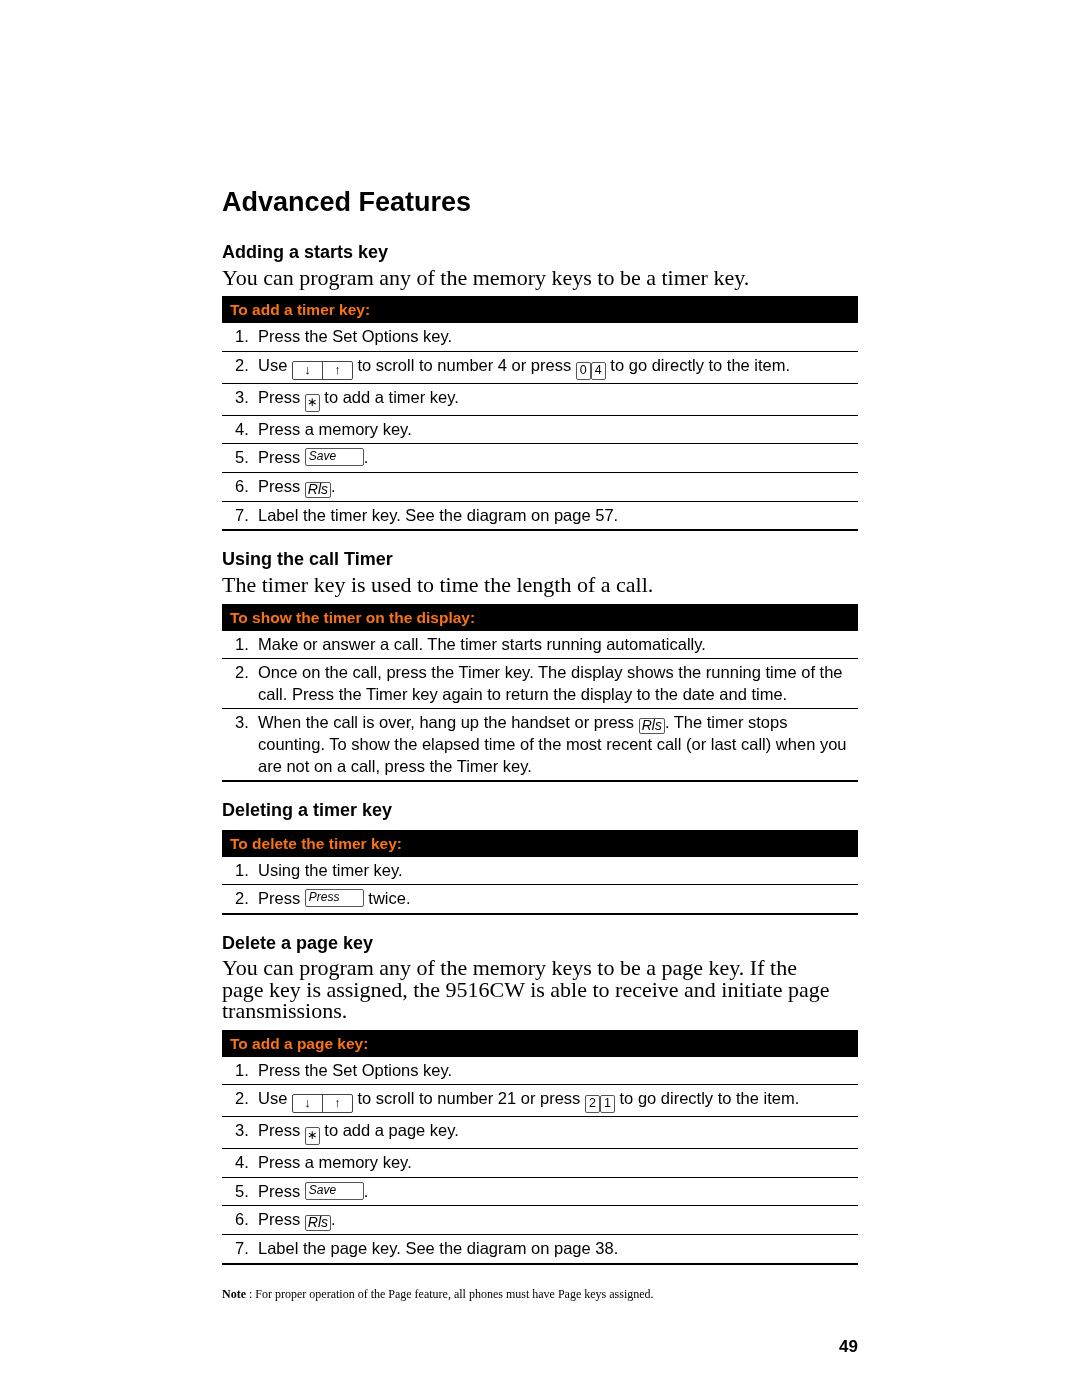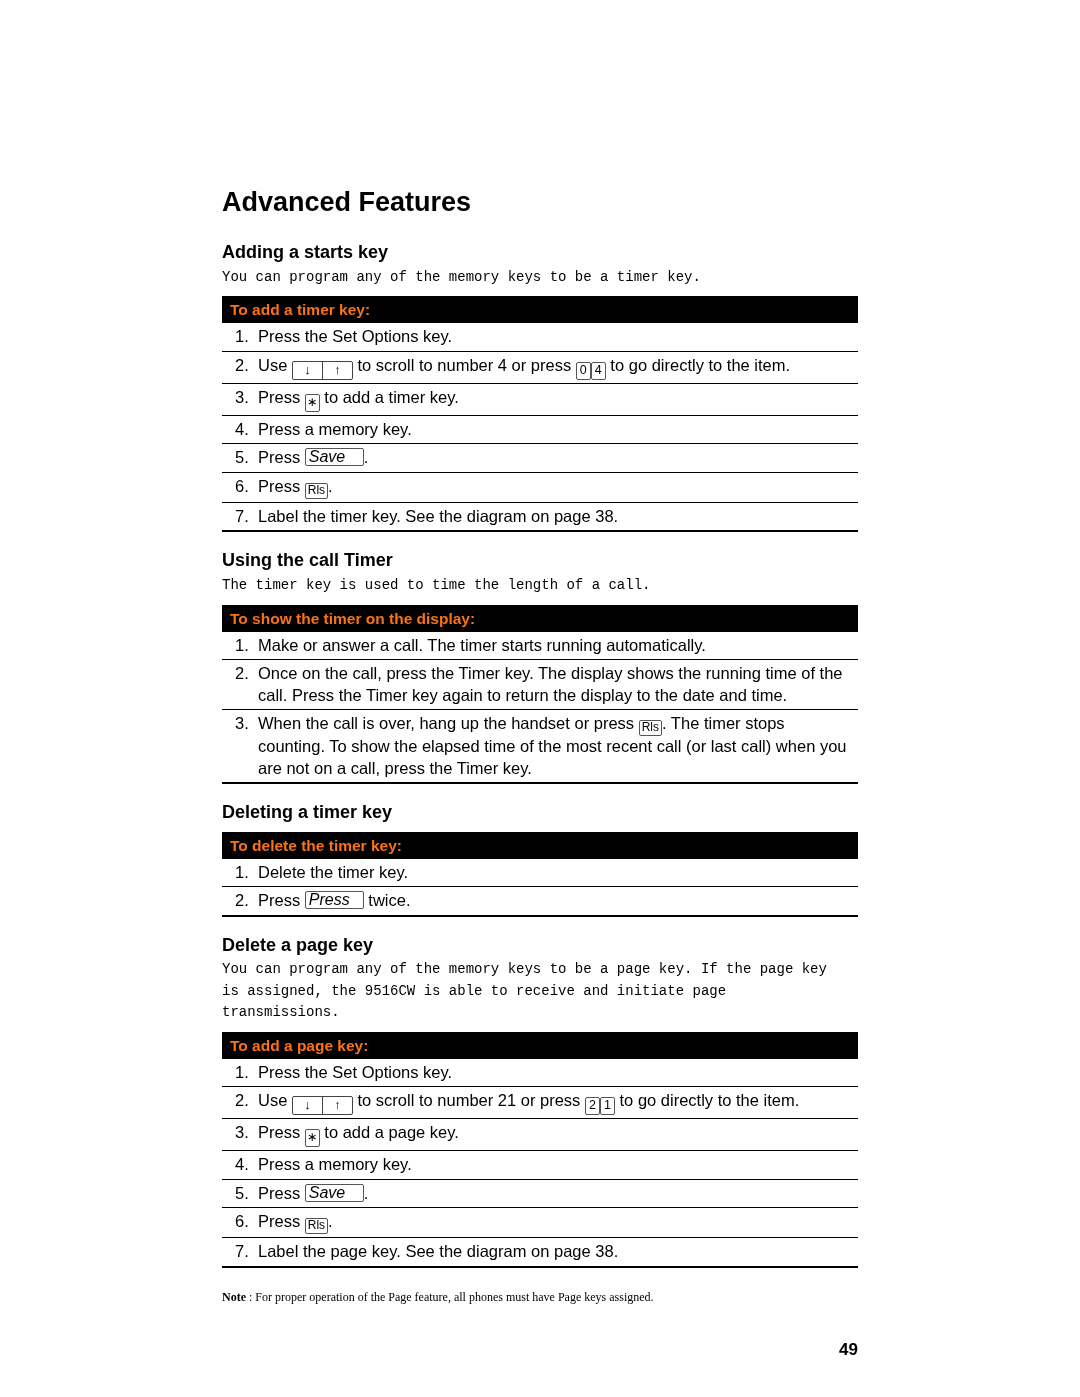--- a/index.html
+++ b/index.html
@@ -25,22 +25,22 @@
   }
   h2.sec-heading{
     margin:16px 0 3px 0;
     font-size:18px;
     line-height:1.2;
     font-weight:bold;
   }
   .content section:first-of-type h2.sec-heading{margin-top:0;}
   p.intro{
     margin:0 16px 6px 0;
-    font-family:Liberation Mono, monospace;
-    font-size:14px;
+    font-family:Liberation Serif, serif;
+    font-size:22px;
     line-height:21.5px;
   }
   .proc{
     margin:8px 0 18px 0;
     border-bottom:2px solid #000;
   }
   .proc-header{
     background:#000;
     color:#f97316;
     font-weight:bold;
@@ -96,35 +96,36 @@
     vertical-align:-3px;
     background:#fff;
   }
   .key-wide{
     display:inline-block;
     width:54px;
     height:16px;
     border:1px solid #555;
     border-radius:2px;
     font-style:italic;
-    font-size:16px;
+    font-size:12px;
     line-height:15px;
     text-align:left;
     padding-left:3px;
     vertical-align:-3px;
     background:#fff;
     white-space:nowrap;
     overflow:hidden;
   }
   .key-small{
     display:inline-block;
     height:14px;
     border:1px solid #555;
     border-radius:2px;
-    font-size:12px;
+    font-style:italic;
+    font-size:14px;
     line-height:13px;
     padding:0 2px;
     vertical-align:-2px;
     background:#fff;
   }
   p.note{
     margin:14px 0 0 0;
     font-family:"Liberation Serif", serif;
     font-size:12px;
     line-height:22px;
@@ -172,21 +173,21 @@
             <div class="proc-row">
               <span class="num">5.</span>
               <span class="txt">Press <span class="key-wide">Save</span>.</span>
             </div>
             <div class="proc-row">
               <span class="num">6.</span>
               <span class="txt">Press <span class="key-small">Rls</span>.</span>
             </div>
             <div class="proc-row">
               <span class="num">7.</span>
-              <span class="txt">Label the timer key. See the diagram on page 38.</span>
+              <span class="txt">Label the timer key. See the diagram on page 57.</span>
             </div>
           </div>
         </section>
         <section>
           <h2 class="sec-heading">Using the call Timer</h2>
           <p class="intro">The timer key is used to time the length of a call.</p>
           <div class="proc">
             <div class="proc-header">To show the timer on the display:</div>
             <div class="proc-row">
               <span class="num">1.</span>
@@ -201,21 +202,21 @@
               <span class="txt">When the call is over, hang up the handset or press <span class="key-small">Rls</span>. The timer stops counting. To show the elapsed time of the most recent call (or last call) when you are not on a call, press the Timer key.</span>
             </div>
           </div>
         </section>
         <section>
           <h2 class="sec-heading">Deleting a timer key</h2>
           <div class="proc">
             <div class="proc-header">To delete the timer key:</div>
             <div class="proc-row">
               <span class="num">1.</span>
-              <span class="txt">Delete the timer key.</span>
+              <span class="txt">Using the timer key.</span>
             </div>
             <div class="proc-row">
               <span class="num">2.</span>
               <span class="txt">Press <span class="key-wide">Press</span> twice.</span>
             </div>
           </div>
         </section>
         <section>
           <h2 class="sec-heading">Delete a page key</h2>
           <p class="intro">You can program any of the memory keys to be a page key. If the page key is assigned, the 9516CW is able to receive and initiate page transmissions.</p>

